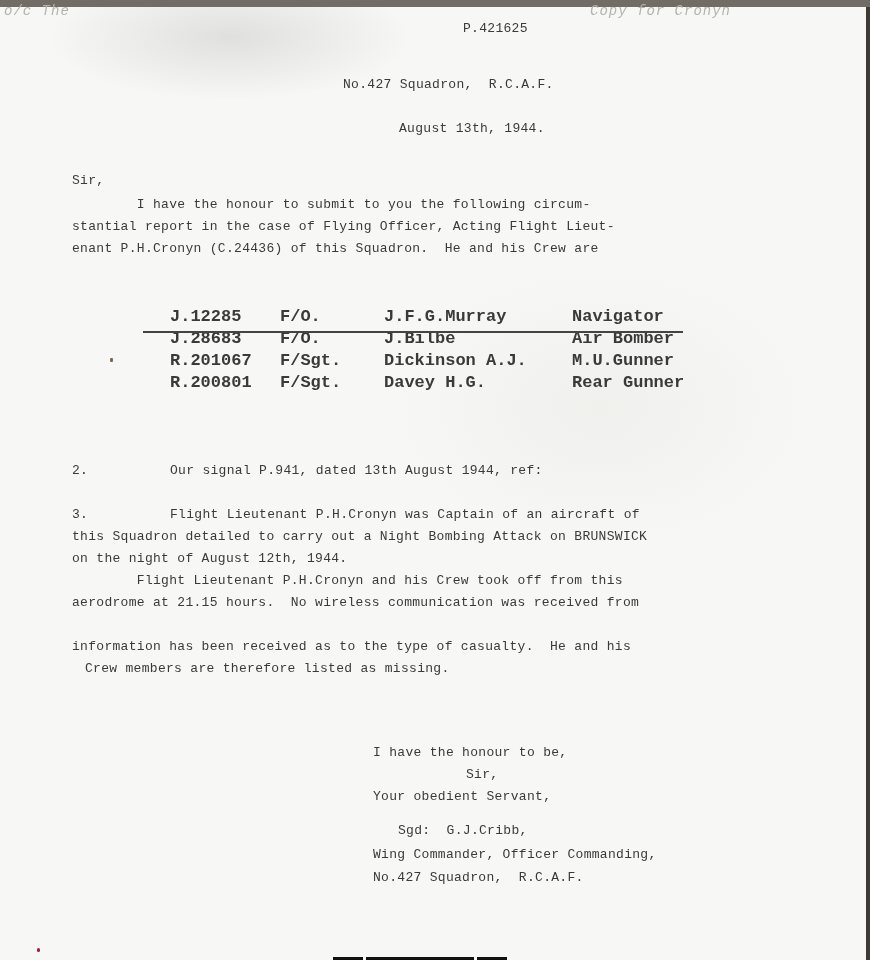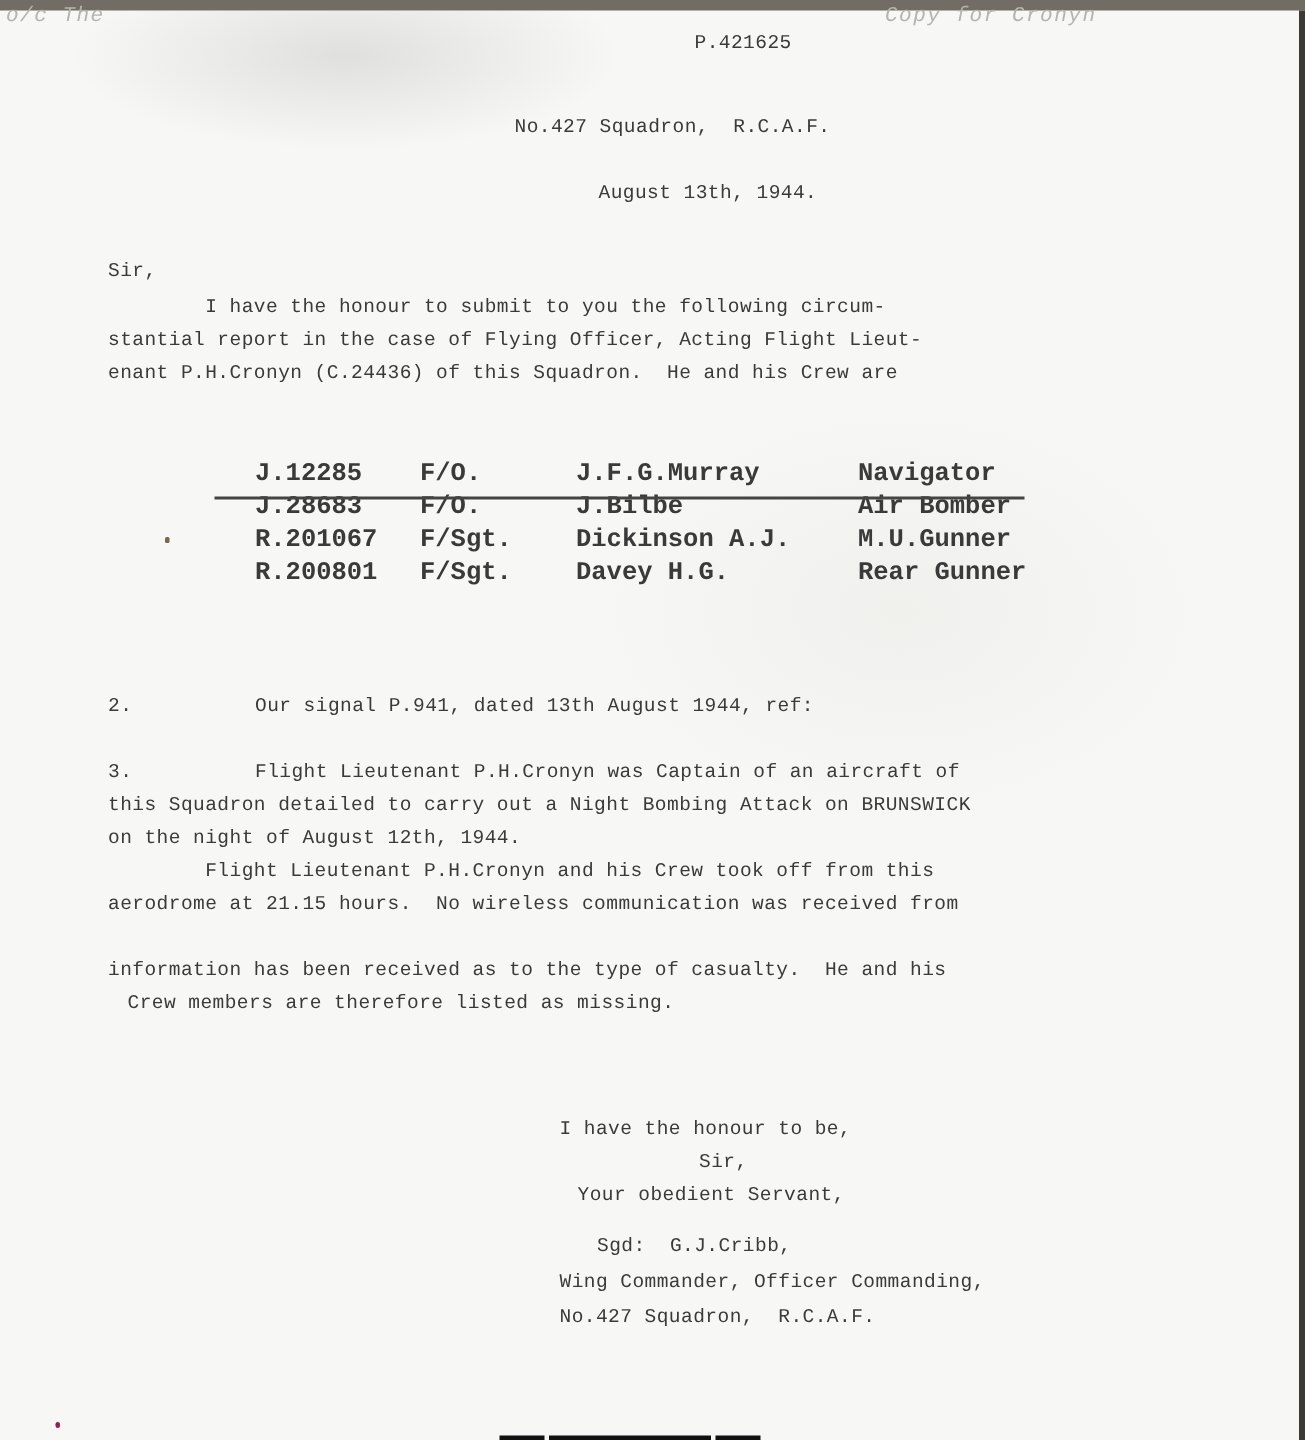--- a/index.html
+++ b/index.html
@@ -161,21 +161,21 @@
   <div class="line" style="left:72px; top:522px;">this Squadron detailed to carry out a Night Bombing Attack on BRUNSWICK</div>
   <div class="line" style="left:72px; top:544px;">on the night of August 12th, 1944.</div>
 
   <div class="line" style="left:72px; top:566px;">        Flight Lieutenant P.H.Cronyn and his Crew took off from this</div>
   <div class="line" style="left:72px; top:588px;">aerodrome at 21.15 hours.  No wireless communication was received from</div>
   <div class="line" style="left:72px; top:632px;">information has been received as to the type of casualty.  He and his</div>
   <div class="line" style="left:72px; top:654px;margin-left:13px;">Crew members are therefore listed as missing.</div>
 
   <div class="line" style="left:373px; top:738px;">I have the honour to be,</div>
   <div class="line" style="left:466px; top:760px;">Sir,</div>
-  <div class="line" style="left:385px; top:782px;">Your obedient Servant,</div>
+  <div class="line" style="left:373px; top:782px;">Your obedient Servant,</div>
   <div class="line" style="left:398px; top:816px;">Sgd:  G.J.Cribb,</div>
   <div class="line" style="left:373px; top:840px;">Wing Commander, Officer Commanding,</div>
   <div class="line" style="left:373px; top:863px;">No.427 Squadron,  R.C.A.F.</div>
 
   <div class="speck"></div>
 </div>
 
 <div class="bottom-blocks">
   <div style="width:30px;"></div>
   <div style="width:108px;"></div>

